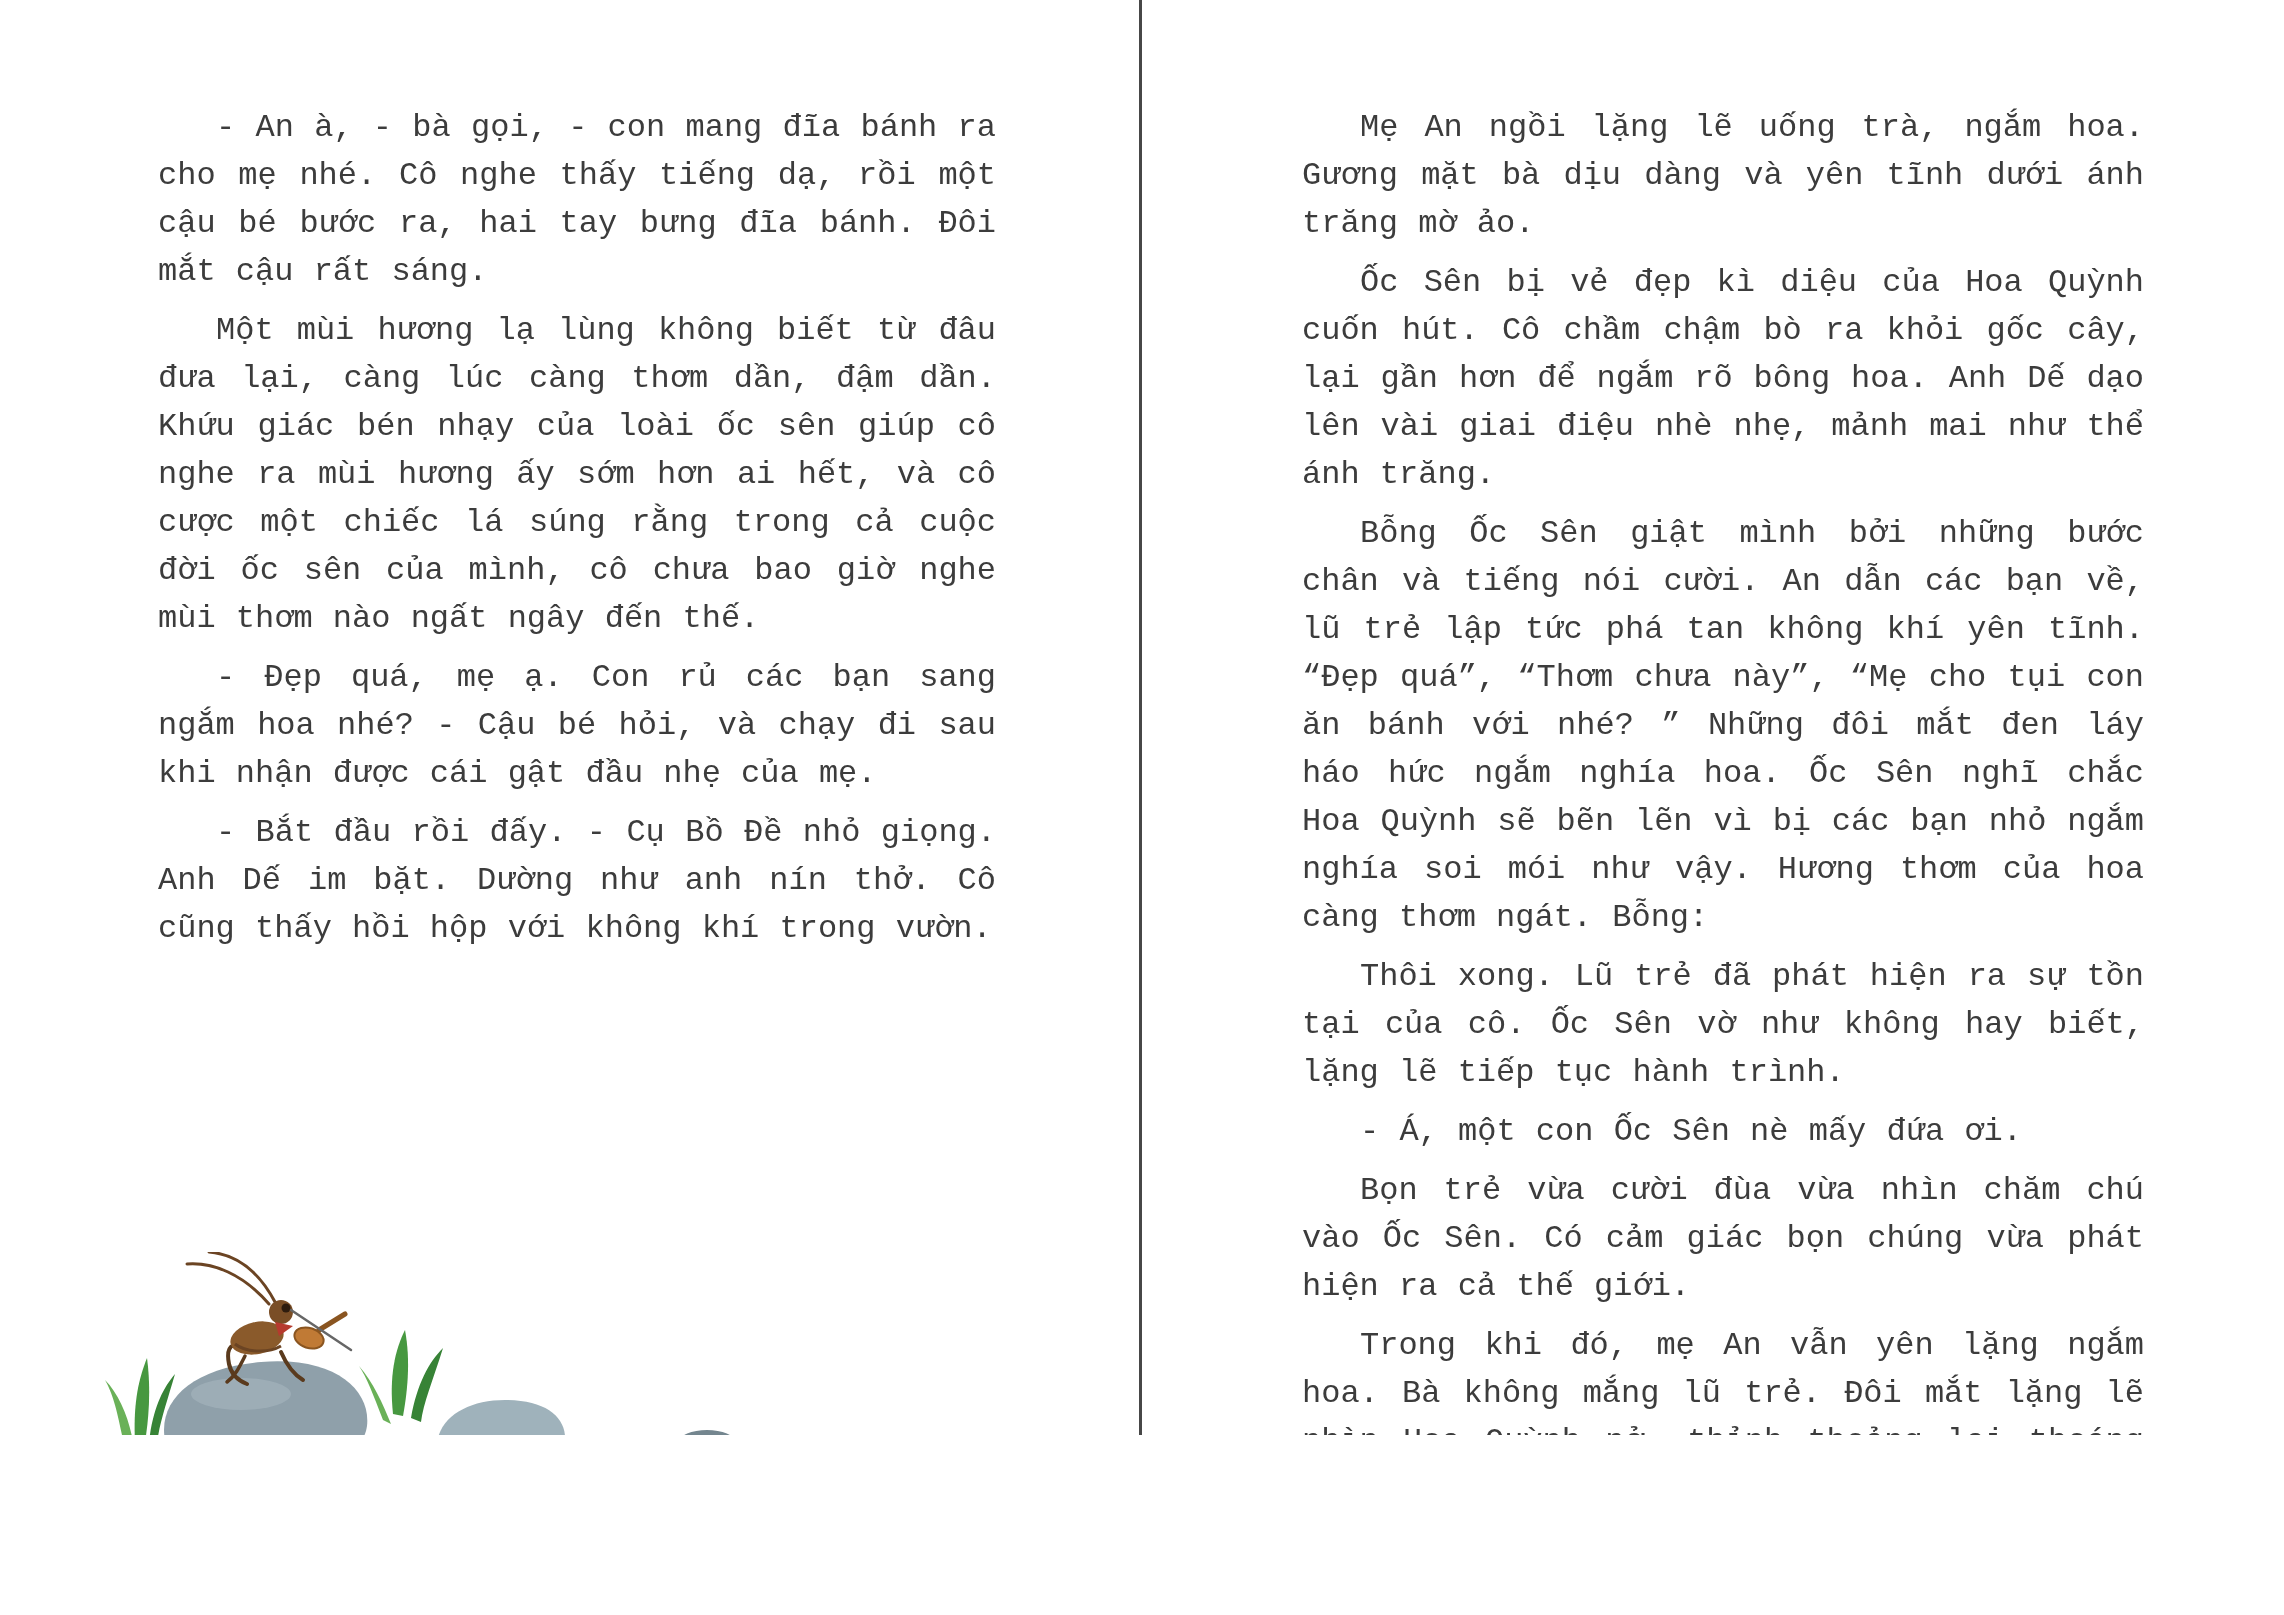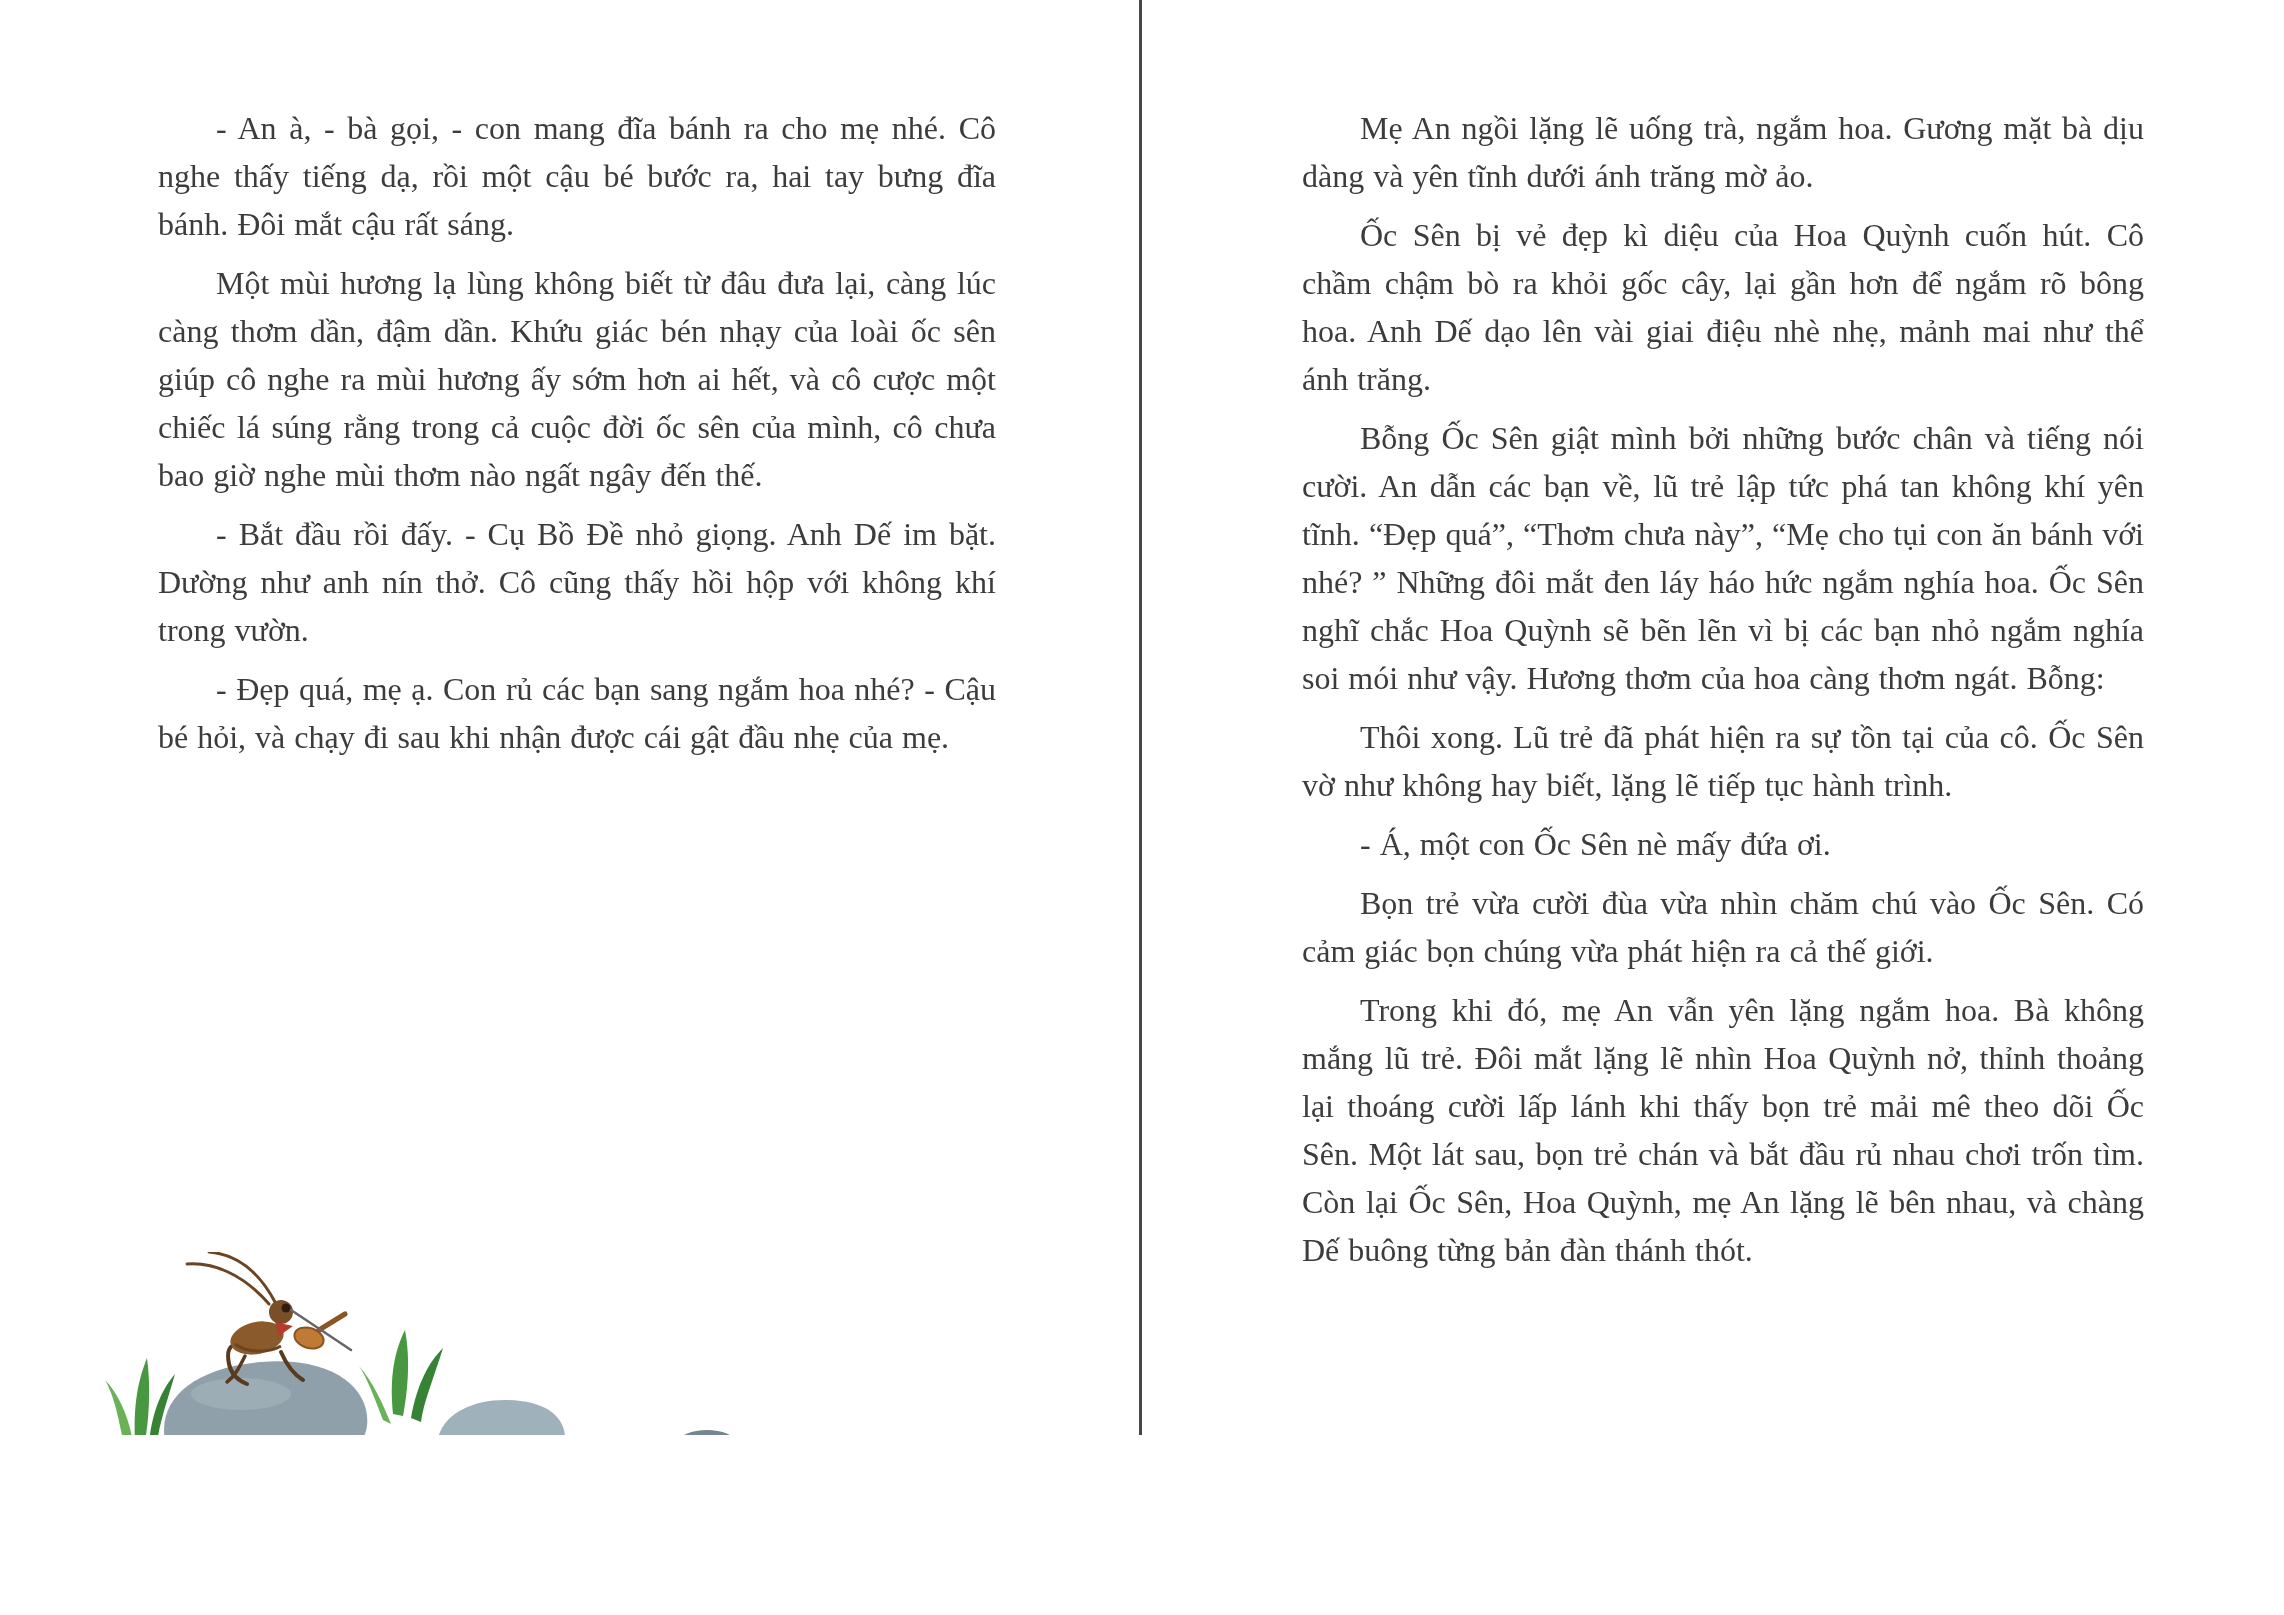--- a/index.html
+++ b/index.html
@@ -1,19 +1,19 @@
 <!DOCTYPE html>
 <html><head>
 <meta charset="utf-8">
 <style>
   * { margin:0; padding:0; box-sizing:border-box; }
   html, body { background:#ffffff; }
   .book {
     position:relative; width:2284px; height:1435px; background:#ffffff;
-    font-family:Liberation Serif, serif; color:#3c3c3c; overflow:hidden;
+    font-family:Liberation Mono, monospace; color:#3c3c3c; overflow:hidden;
   }
   .gutter { position:absolute; left:1139px; top:0; width:3px; height:100%; background:#474747; }
   .column { position:absolute; top:104px; }
   .column-left { left:158px; width:838px; }
   .column-right { left:1302px; width:842px; min-height:1466px; display:flex; flex-direction:column; }
   .para {
     font-size:32px; line-height:48px; text-align:justify; text-indent:58px;
     margin-bottom:11px; word-spacing:1px;
   }
   .illus { position:absolute; left:95px; top:1252px; width:790px; height:260px; }
@@ -29,22 +29,22 @@
 </head>
 <body>
 
 <div class="book">
 
   <div class="gutter"></div>
 
   <div class="column column-left">
     <p class="para">- An à, - bà gọi, - con mang đĩa bánh ra cho mẹ nhé. Cô nghe thấy tiếng dạ, rồi một cậu bé bước ra, hai tay bưng đĩa bánh. Đôi mắt cậu rất sáng.</p>
     <p class="para">Một mùi hương lạ lùng không biết từ đâu đưa lại, càng lúc càng thơm dần, đậm dần. Khứu giác bén nhạy của loài ốc sên giúp cô nghe ra mùi hương ấy sớm hơn ai hết, và cô cược một chiếc lá súng rằng trong cả cuộc đời ốc sên của mình, cô chưa bao giờ nghe mùi thơm nào ngất ngây đến thế.</p>
+    <p class="para">- Đẹp quá, mẹ ạ. Con rủ các bạn sang ngắm hoa nhé? - Cậu bé hỏi, và chạy đi sau khi nhận được cái gật đầu nhẹ của mẹ.</p>
     <p class="para">- Bắt đầu rồi đấy. - Cụ Bồ Đề nhỏ giọng. Anh Dế im bặt. Dường như anh nín thở. Cô cũng thấy hồi hộp với không khí trong vườn.</p>
-    <p class="para">- Đẹp quá, mẹ ạ. Con rủ các bạn sang ngắm hoa nhé? - Cậu bé hỏi, và chạy đi sau khi nhận được cái gật đầu nhẹ của mẹ.</p>
   </div>
 
   <svg class="illus" viewBox="0 0 790 260" xmlns="http://www.w3.org/2000/svg" aria-hidden="true">
 
     <ellipse cx="16" cy="210" rx="32" ry="14" fill="#94a7b1"></ellipse>
 
     <g>
       <path d="M28 188 C22 158 18 142 10 128 C24 142 34 166 38 190 Z" fill="#6ab158"></path>
       <path d="M40 190 C38 150 44 126 52 106 C56 136 54 166 50 190 Z" fill="#479840"></path>
       <path d="M54 190 C58 156 68 136 80 122 C72 150 64 172 62 192 Z" fill="#378336"></path>

